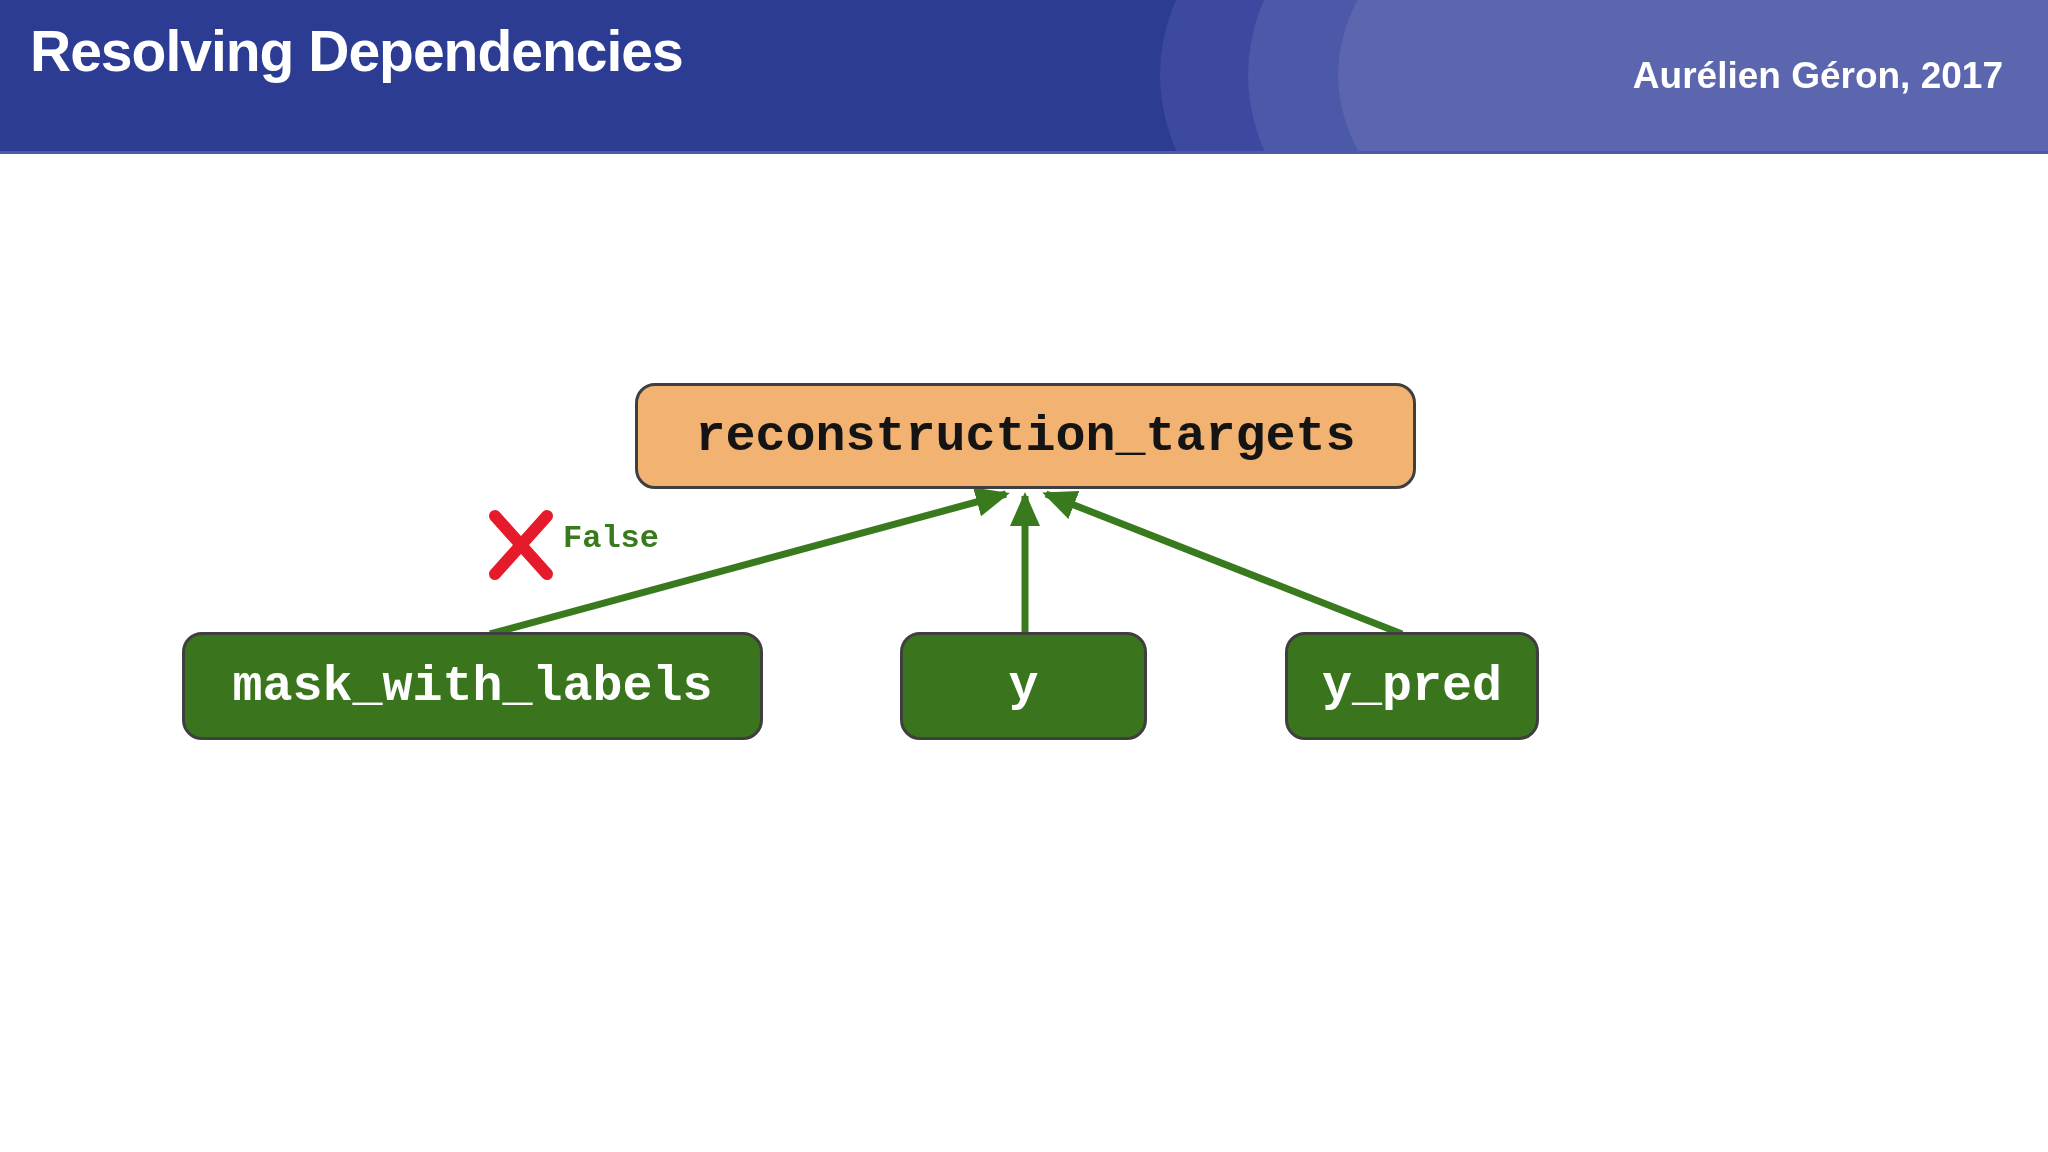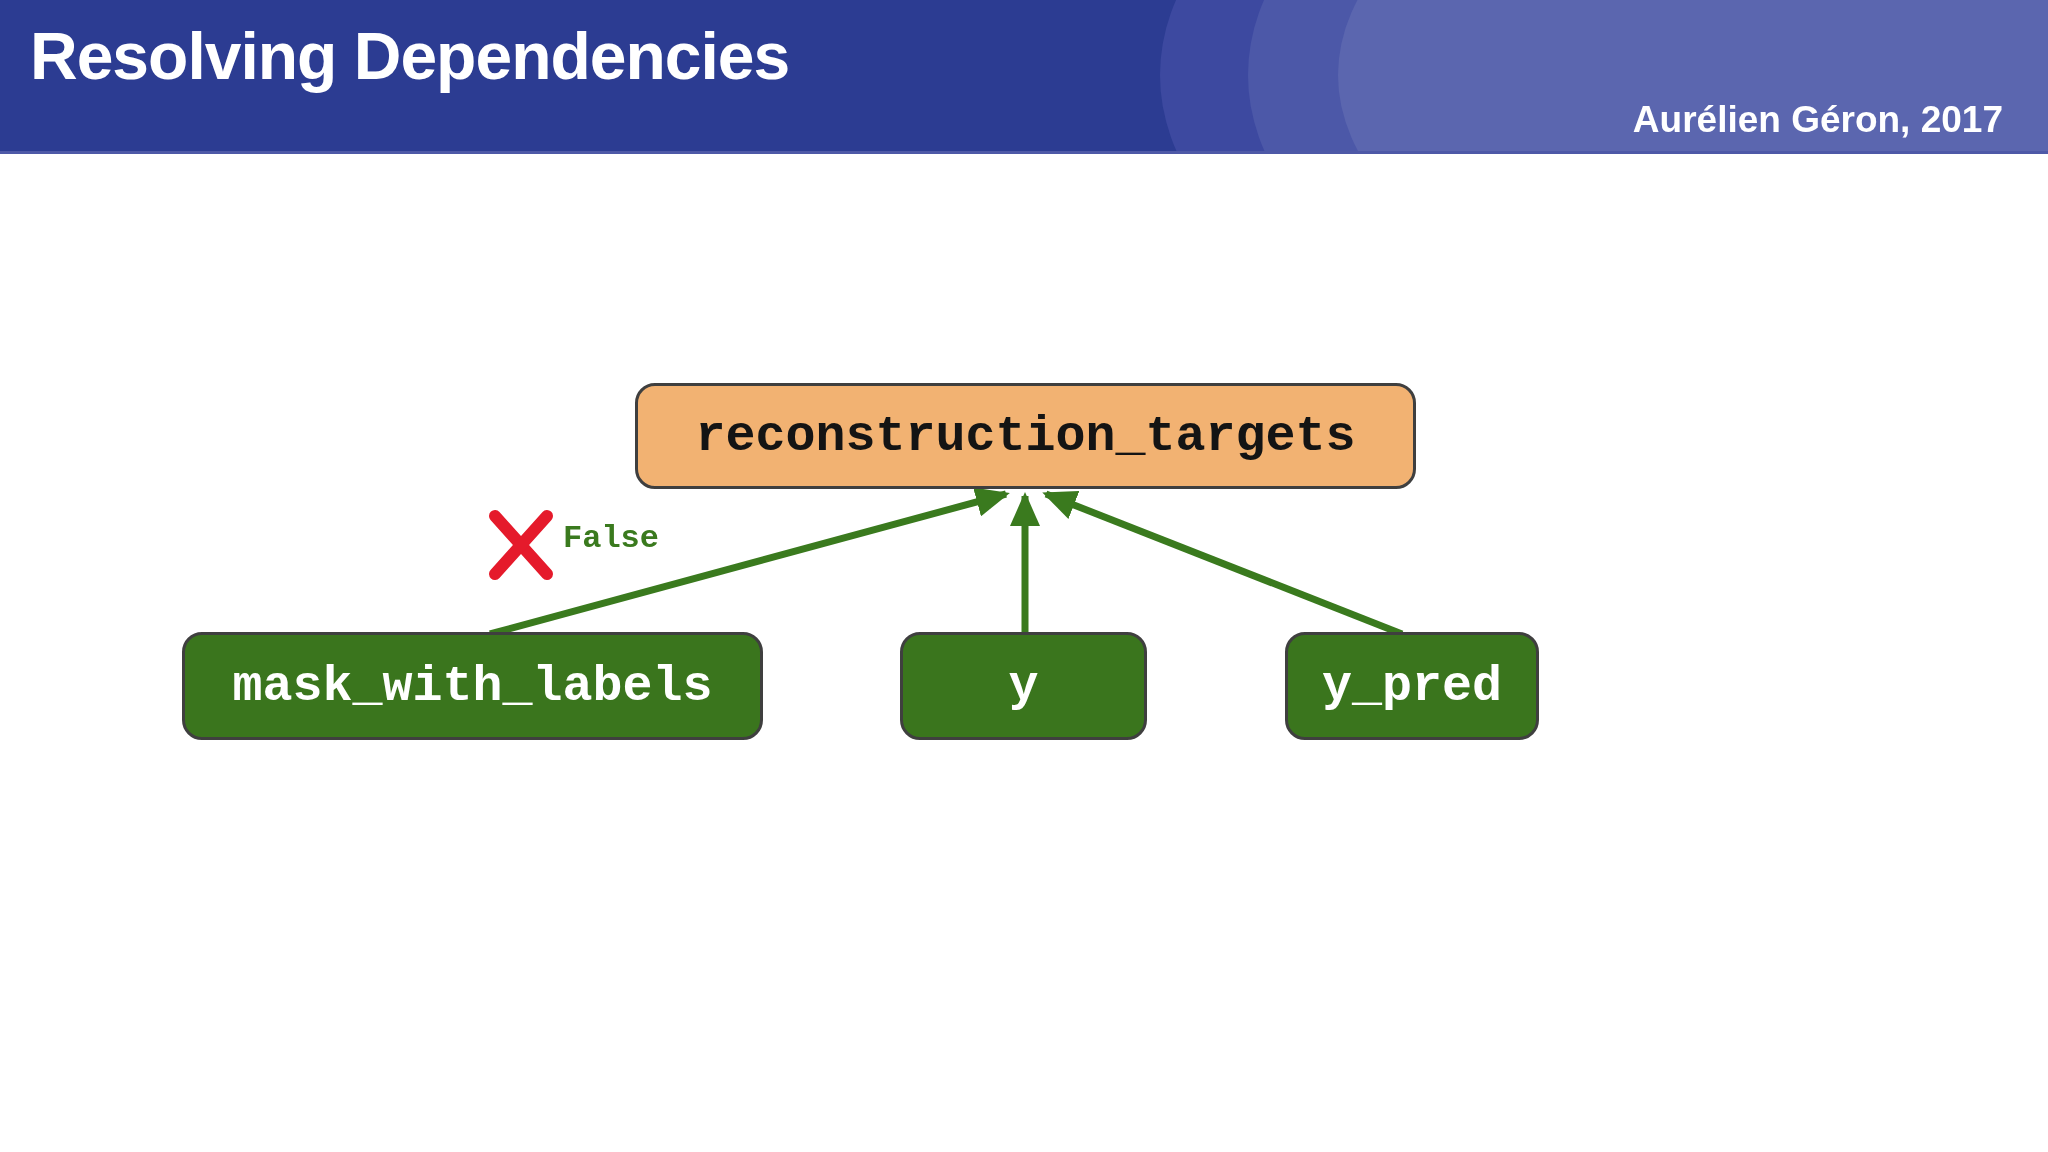--- a/index.html
+++ b/index.html
@@ -35,35 +35,34 @@
   }
   .header .e1 { left: 1160px; background: #3D49A0; }
   .header .e2 { left: 1248px; background: #4C58A8; }
   .header .e3 { left: 1338px; background: #5B66AF; width: 1400px; }
   .page-title {
     position: absolute;
     left: 30px;
     top: 18px;
     z-index: 2;
     color: #ffffff;
-    font-size: 66px;
+    font-size: 57px;
     font-weight: bold;
     letter-spacing: -1px;
     white-space: nowrap;
   }
   .author-credit {
     position: absolute;
     right: 45px;
     top: 55px;
     z-index: 2;
     color: #ffffff;
     font-size: 37px;
     font-weight: bold;
     white-space: nowrap;
-    margin-top: 44px;
   }
 
   
   .diagram {
     position: absolute;
     top: 0; left: 0;
     width: 2048px;
     height: 1152px;
   }
   .arrows-svg {

